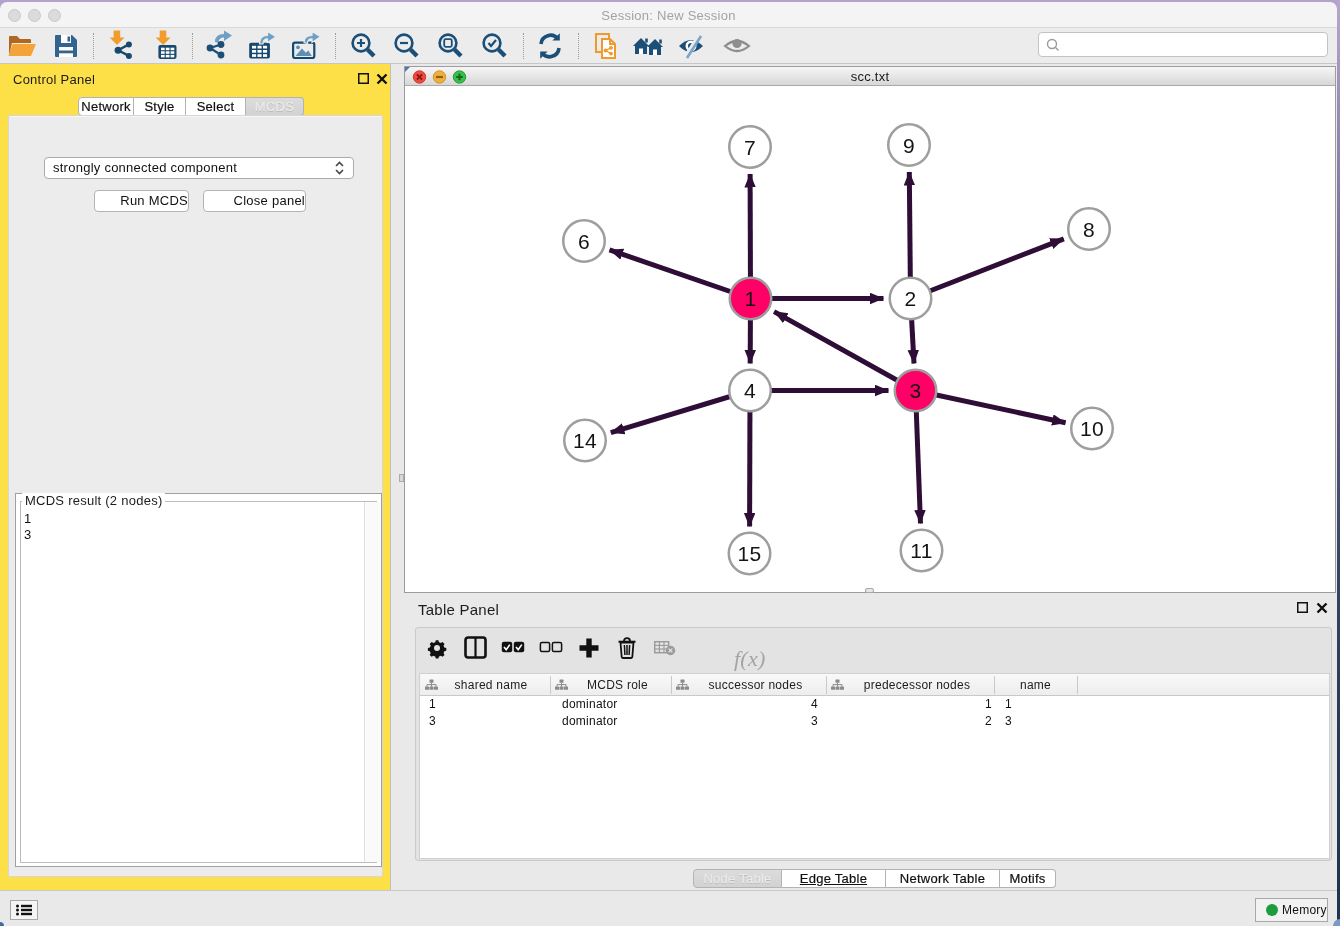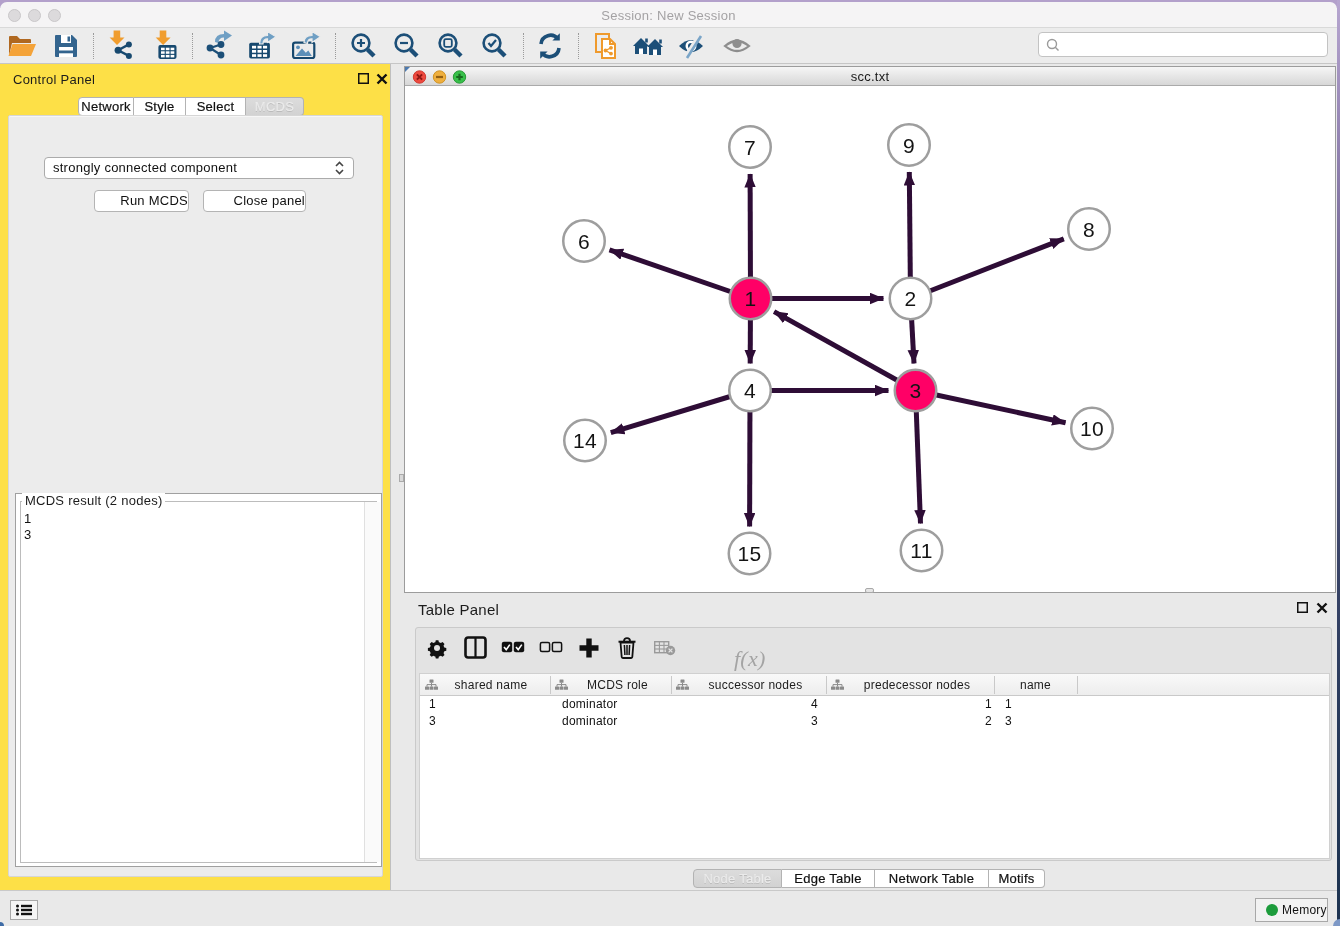--- a/index.html
+++ b/index.html
@@ -469,21 +469,21 @@
         <div class="td" style="left:9px;top:40px;">3</div>
         <div class="td" style="left:142px;top:40px;">dominator</div>
         <div class="td" style="left:340px;top:40px;width:58px;text-align:right;">3</div>
         <div class="td" style="left:510px;top:40px;width:62px;text-align:right;">2</div>
         <div class="td" style="left:585px;top:40px;">3</div>
       </div>
     </div>
   </div>
   <div class="tabs2">
     <div class="tab first sel" style="width:89px;">Node Table</div>
-    <div class="tab" style="width:93px;">Edge Table</div>
+    <div class="tab" style="width:104px;text-decoration:underline;">Edge Table</div>
     <div class="tab" style="width:114px;">Network Table</div>
     <div class="tab last" style="width:56px;">Motifs</div>
   </div>
 </div>
 
 <div class="abs" id="statusbar">
   <div id="listbtn">
     <svg width="16" height="12" style="position:absolute;left:5px;top:3px;" viewBox="0 0 16 12">
       <circle cx="1.5" cy="2" r="1.5" fill="#111"></circle>
         <rect x="5" y="0.8" width="11" height="2.4" fill="#111"></rect>

